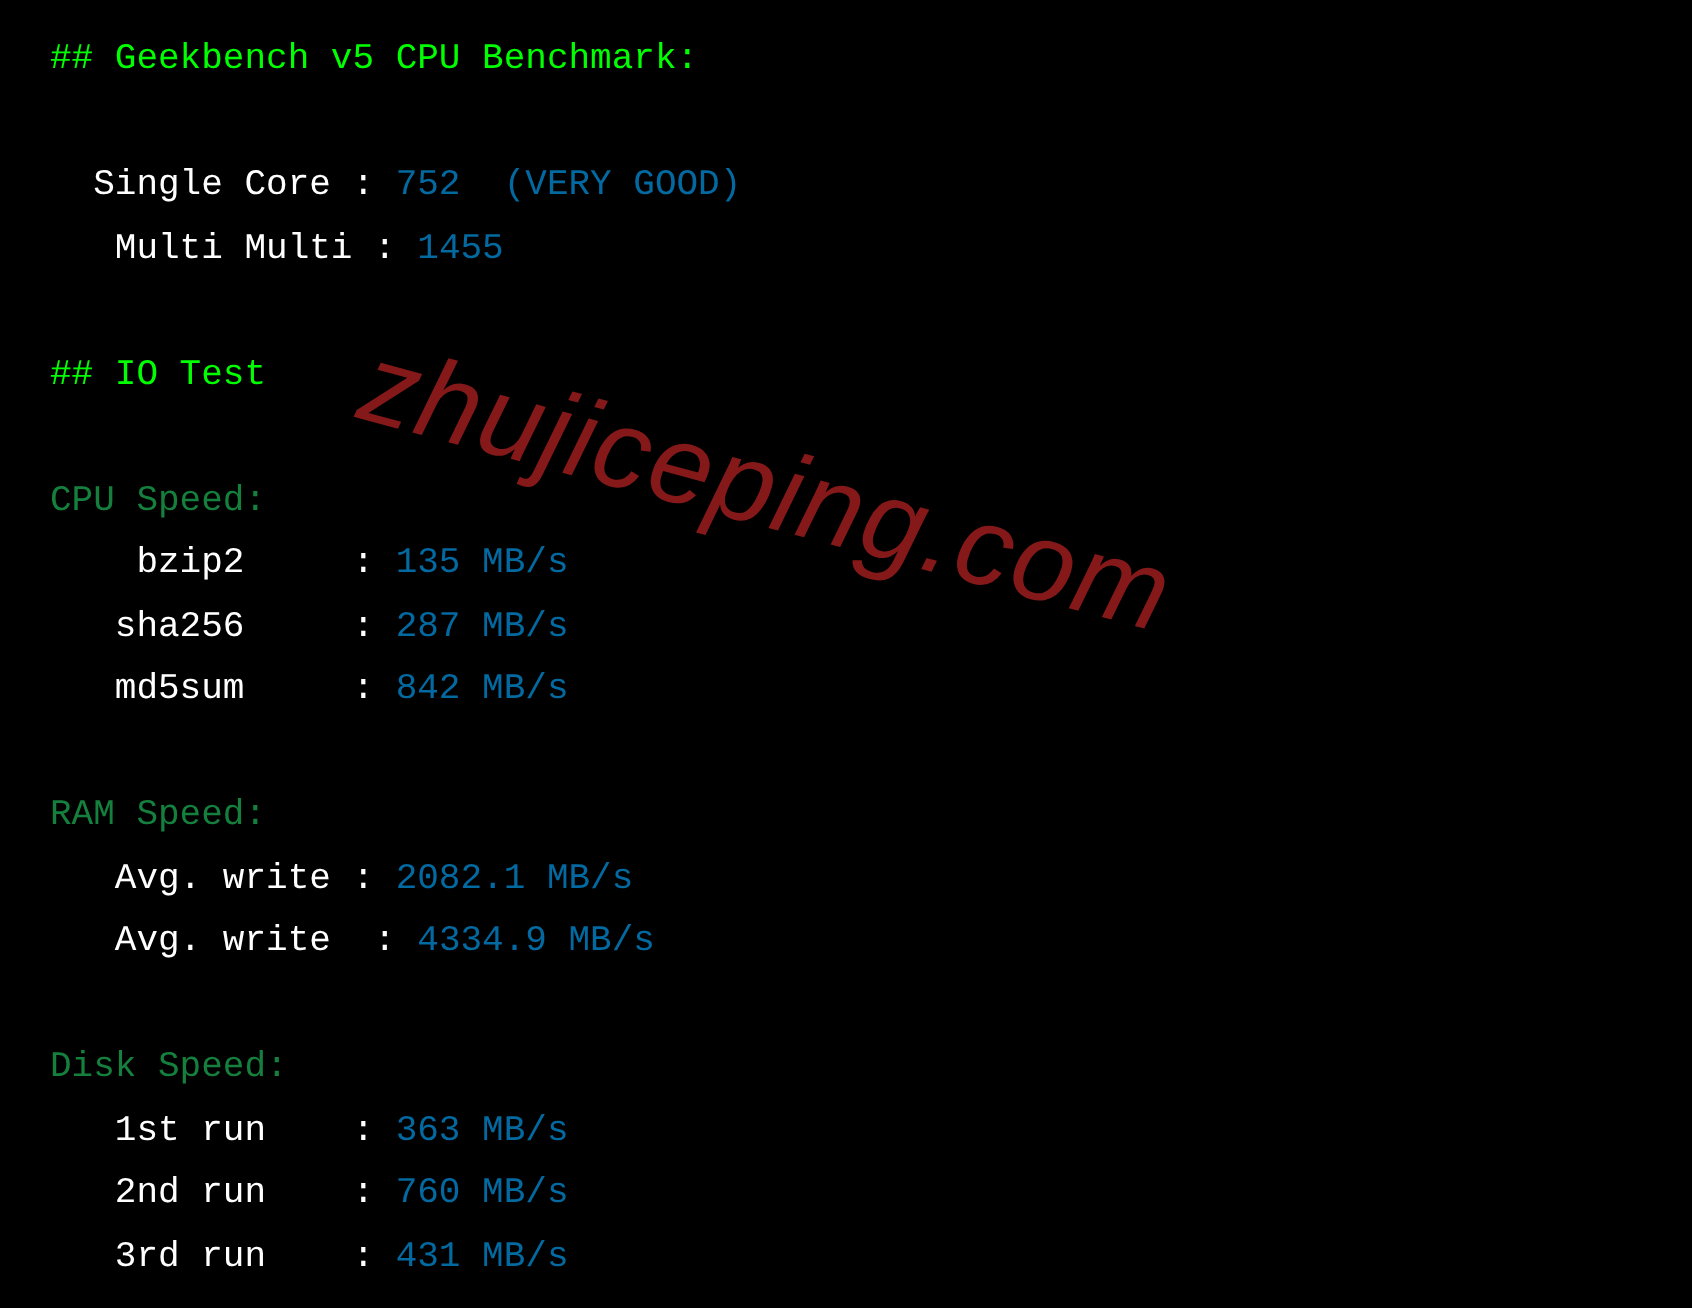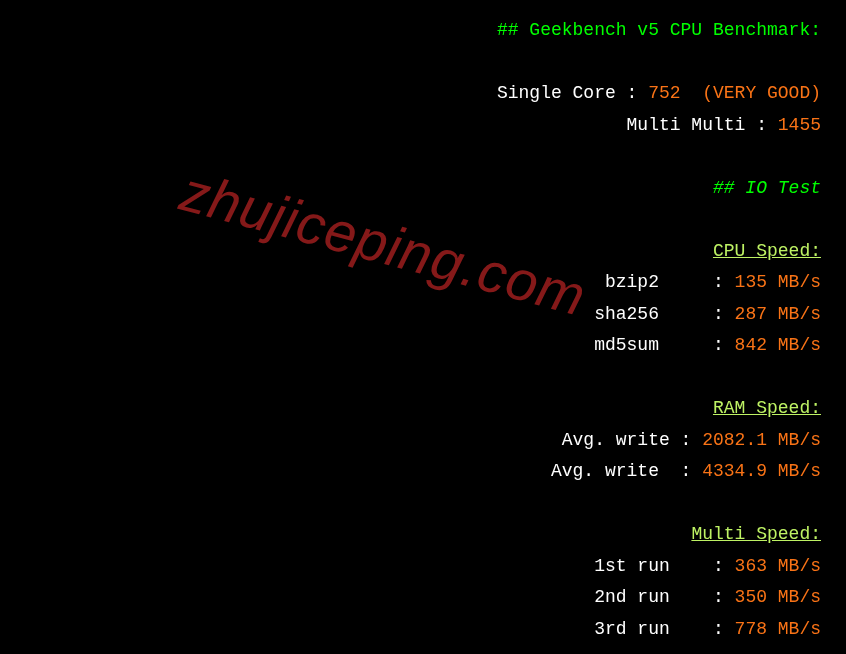--- a/index.html
+++ b/index.html
@@ -17,32 +17,29 @@
       height: 654px;
       line-height: 1.75;
       position: relative;
       overflow: hidden;
     }
     .header {
       color: #00ff00;
     }
     .section-header {
       color: #00ff00;
-      font-style: italic;
     }
     .subsection {
-      color: #bef264;
-      text-decoration: underline;
+      color: #15803d;
     }
     .line {
       white-space: pre;
-      text-align: right;
     }
     .value {
-      color: #f97316;
+      color: #0369a1;
     }
     .watermark {
       position: absolute;
       top: 195px;
       left: 175px;
       font-size: 56px;
       color: rgba(178, 34, 34, 0.75);
       transform: rotate(15deg);
       font-family: Arial, sans-serif;
       font-weight: normal;
@@ -66,17 +63,17 @@
 <div class="line">&nbsp;</div>
 <div class="line subsection">CPU Speed:</div>
 <div class="line"><span>    bzip2     : </span><span class="value">135 MB/s</span></div>
 <div class="line"><span>   sha256     : </span><span class="value">287 MB/s</span></div>
 <div class="line"><span>   md5sum     : </span><span class="value">842 MB/s</span></div>
 <div class="line">&nbsp;</div>
 <div class="line subsection">RAM Speed:</div>
 <div class="line"><span>   Avg. write : </span><span class="value">2082.1 MB/s</span></div>
 <div class="line"><span>   Avg. write  : </span><span class="value">4334.9 MB/s</span></div>
 <div class="line">&nbsp;</div>
-<div class="line subsection">Multi Speed:</div>
+<div class="line subsection">Disk Speed:</div>
 <div class="line"><span>   1st run    : </span><span class="value">363 MB/s</span></div>
-<div class="line"><span>   2nd run    : </span><span class="value">350 MB/s</span></div>
-<div class="line"><span>   3rd run    : </span><span class="value">778 MB/s</span></div>
+<div class="line"><span>   2nd run    : </span><span class="value">760 MB/s</span></div>
+<div class="line"><span>   3rd run    : </span><span class="value">431 MB/s</span></div>
 <div class="line">   -----------------------</div>
 
 </body></html>

